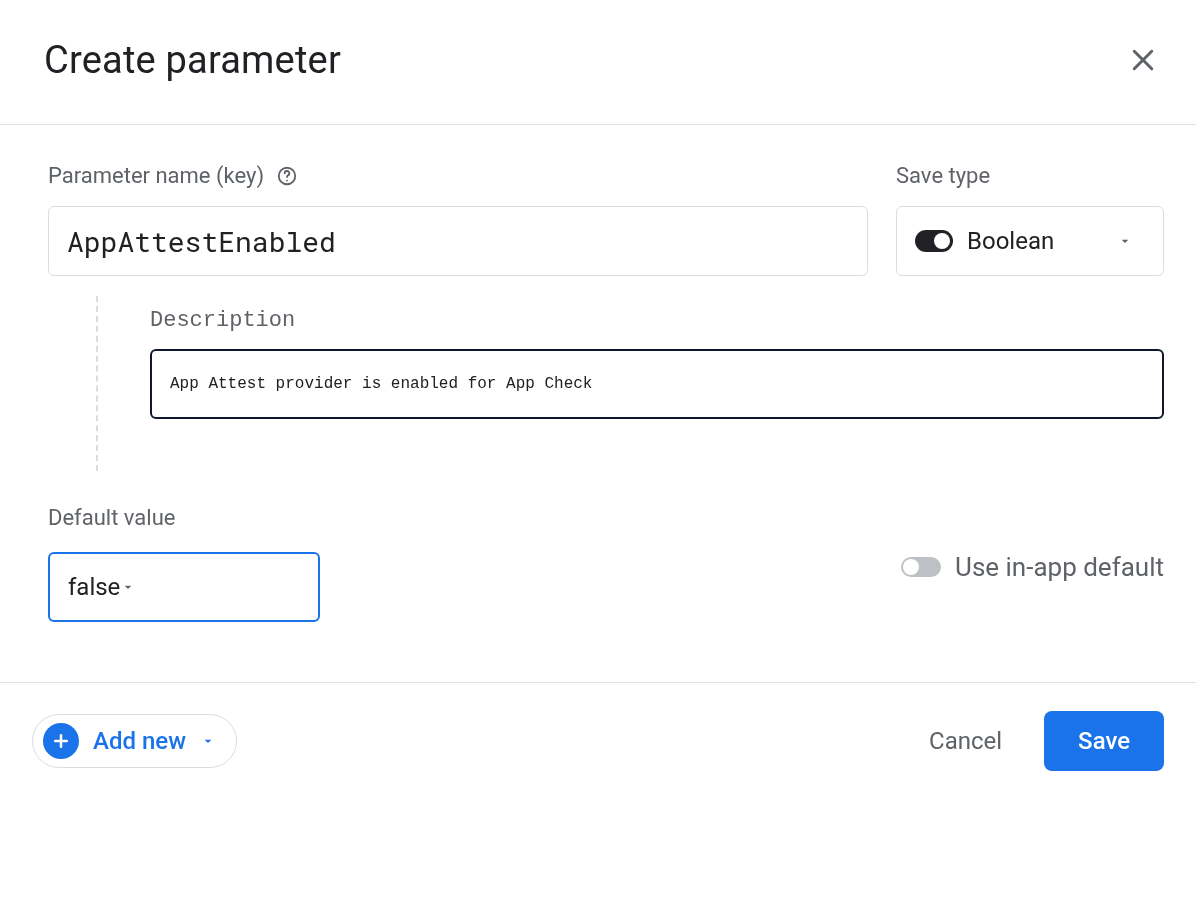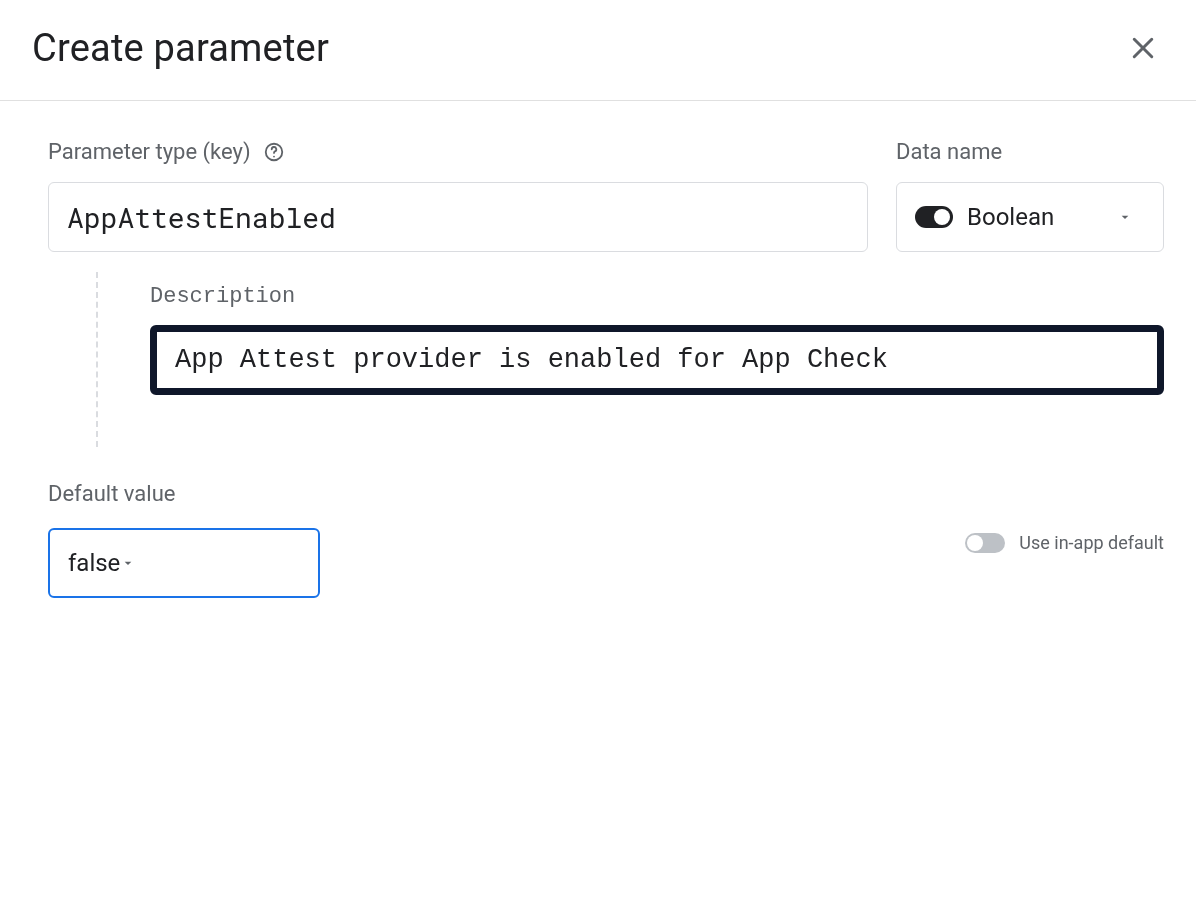--- a/index.html
+++ b/index.html
@@ -12,21 +12,21 @@
   }
   .dialog { width: 1196px; }
   .header {
     display: flex;
     align-items: center;
     justify-content: space-between;
     padding: 26px 32px 30px 32px;
     border-bottom: 1px solid #e0e0e0;
   }
   .header h1 {
-    margin: 0;
+    margin: 12px;
     font-size: 38px;
     font-weight: 400;
     letter-spacing: 0.2px;
     color: #202124;
   }
   .close-btn {
     background: none; border: none; padding: 6px; cursor: pointer;
     color: #5f6368; line-height: 0;
   }
   .body { padding: 38px 32px 60px 48px; }
@@ -76,23 +76,23 @@
     margin-top: 20px; padding-left: 48px; position: relative;
   }
   .desc-block::before {
     content: ""; position: absolute; left: 48px; top: 0; bottom: -52px;
     border-left: 2px dashed #dadce0;
   }
   .desc-inner { margin-left: 54px; font-family: Liberation Mono, monospace; }
   .desc-inner .field-label { margin-bottom: 16px; margin-top: 12px; }
   .desc-input {
     width: 100%; height: 70px;
-    border: 7px solid #0f172a; border-radius: 6px;
+    border: 2px solid #0f172a; border-radius: 6px;
     padding: 0 18px;
-    font-size: 27px; color: #202124; outline: none;
+    font-size: 16px; color: #202124; outline: none;
     font-family: inherit;
   }
 
   .default-row {
     display: flex; align-items: center; justify-content: space-between;
     margin-top: 86px;
   }
   .default-left .field-label { margin-bottom: 22px; text-align: right; }
   .default-select {
     height: 70px; width: 272px;
@@ -104,21 +104,21 @@
 
   .inapp { display: flex; align-items: center; gap: 14px; margin-top: 6px; }
   .toggle-off {
     width: 40px; height: 20px; border-radius: 10px;
     background: #bdc1c6; position: relative; flex: 0 0 auto;
   }
   .toggle-off::after {
     content: ""; position: absolute; left: 2px; top: 2px;
     width: 16px; height: 16px; border-radius: 50%; background: #fff;
   }
-  .inapp-label { font-size: 18px; color: #5f6368; }
+  .inapp-label { font-size: 26px; color: #5f6368; }
 
   .footer {
     border-top: 1px solid #e0e0e0;
     padding: 28px 32px 48px 32px;
     display: flex; align-items: center; justify-content: space-between;
   }
   .add-new {
     display: inline-flex; align-items: center; gap: 14px;
     border: 1px solid #dadce0; border-radius: 999px;
     padding: 8px 20px 8px 10px; cursor: pointer; background: #fff;
@@ -154,35 +154,35 @@
           </svg>
       </span>
     </button>
   </div>
 
   <div class="body">
 
     <div class="row1">
       <div class="col-name">
         <div class="field-label">
-          <span>Parameter type (key)</span>
+          <span>Parameter name (key)</span>
           <span class="help-icon">
             <svg width="22" height="22" viewBox="0 0 24 24" fill="none" stroke="currentColor" stroke-width="2">
                 <circle cx="12" cy="12" r="9"></circle>
                 <path d="M9.5 9a2.5 2.5 0 1 1 3.5 2.3c-.8.4-1 .9-1 1.7" stroke-linecap="round"></path>
                 <circle cx="12" cy="17" r="1" fill="currentColor" stroke="none"></circle>
               </svg>
           </span>
         </div>
         <input class="text-input" type="text" value="AppAttestEnabled" style="">
       </div>
 
       <div class="col-type">
         <div class="field-label">
-          <span>Data name</span>
+          <span>Save type</span>
         </div>
         <div class="select-pill">
           <span class="toggle-on"></span>
           <span class="sel-label">Boolean</span>
           <span class="chev">
             <svg width="16" height="16" viewBox="0 0 24 24" fill="currentColor">
                 <path d="M7 10l5 5 5-5z"></path>
               </svg>
           </span>
         </div>
@@ -214,14 +214,34 @@
       </div>
 
       <div class="inapp">
         <span class="toggle-off"></span>
         <span class="inapp-label">Use in-app default</span>
       </div>
     </div>
 
   </div>
 
+  <div class="footer">
+    <div class="add-new">
+      <span class="plus-circle">
+        <svg width="20" height="20" viewBox="0 0 24 24" fill="none" stroke="#fff" stroke-width="3" stroke-linecap="round">
+            <line x1="12" y1="5" x2="12" y2="19"></line>
+            <line x1="5" y1="12" x2="19" y2="12"></line>
+          </svg>
+      </span>
+      <span class="txt">Add new</span>
+      <span class="chev" style="color:#1a73e8">
+        <svg width="16" height="16" viewBox="0 0 24 24" fill="currentColor">
+            <path d="M7 10l5 5 5-5z"></path>
+          </svg>
+      </span>
+    </div>
+    <div class="footer-right">
+      <button class="btn-cancel">Cancel</button>
+      <button class="btn-save">Save</button>
+    </div>
+  </div>
 
 </div>
 
 </body></html>

